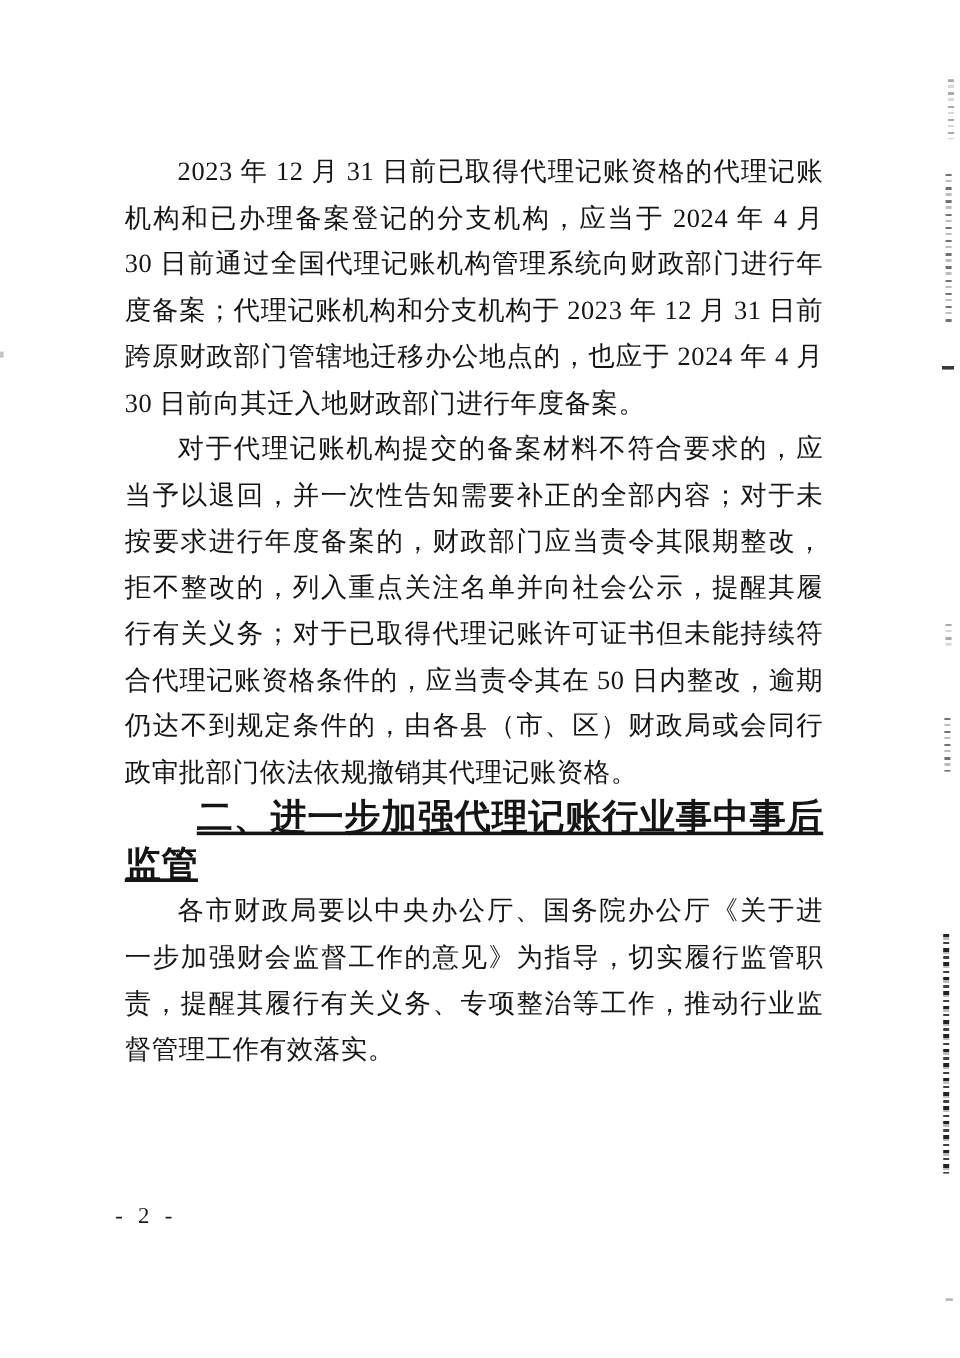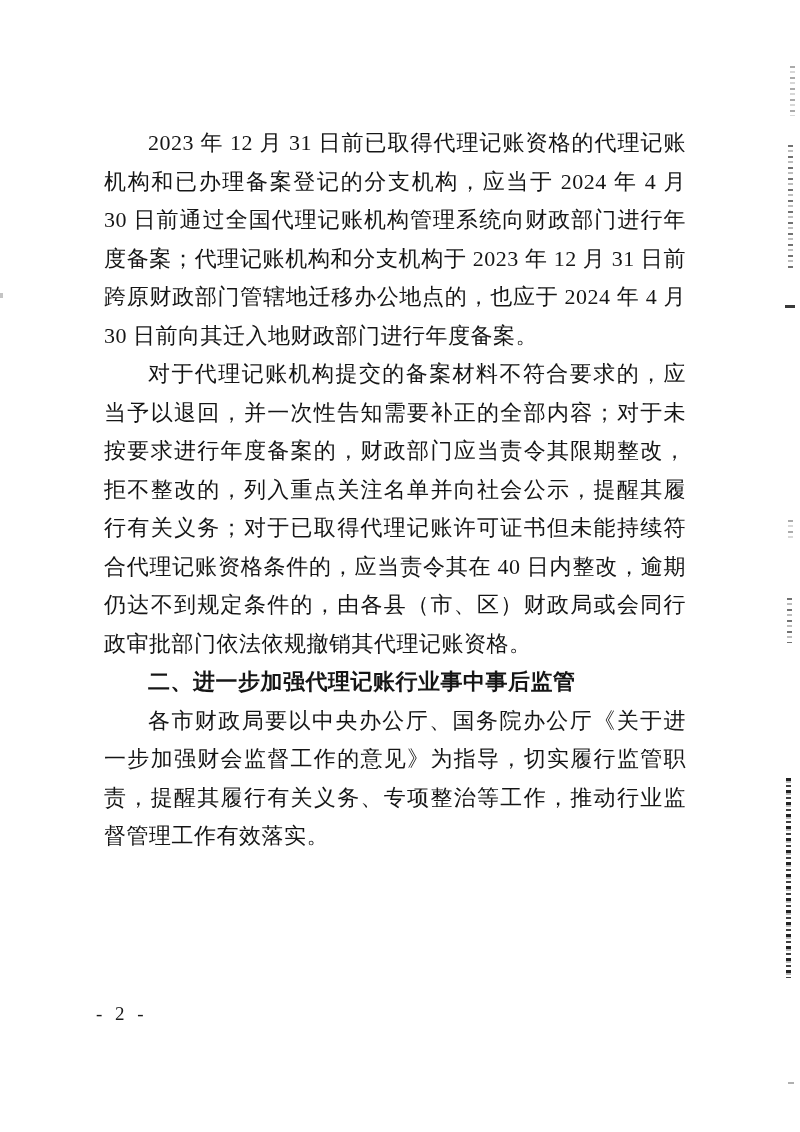--- a/index.html
+++ b/index.html
@@ -31,25 +31,26 @@
   }
   .doc-body p {
     margin: 0;
     padding: 0;
     text-indent: 2em;
   }
   .doc-body h2 {
     margin: 0;
     padding: 0;
     text-indent: 2em;
-    font-size: 22px;
+    font-size: 30px;
     line-height: 38.5px;
     font-weight: 700;
     font-family: "Liberation Sans", "DejaVu Sans", sans-serif;
     letter-spacing: 0.5px;
+    text-decoration: underline;
   }
   .page-number {
     position: absolute;
     left: 96px;
     top: 1003px;
     font-size: 19px;
     letter-spacing: 4px;
     color: #1a1a1a;
     font-family: "Liberation Serif", "DejaVu Serif", serif;
   }
@@ -85,21 +86,21 @@
     background: #3a3a3a;
   }
 </style>
 </head>
 <body>
 
 <div id="page">
 
   <div class="doc-body">
     <p>2023 年 12 月 31 日前已取得代理记账资格的代理记账机构和已办理备案登记的分支机构，应当于 2024 年 4 月 30 日前通过全国代理记账机构管理系统向财政部门进行年度备案；代理记账机构和分支机构于 2023 年 12 月 31 日前跨原财政部门管辖地迁移办公地点的，也应于 2024 年 4 月 30 日前向其迁入地财政部门进行年度备案。</p>
-    <p>对于代理记账机构提交的备案材料不符合要求的，应当予以退回，并一次性告知需要补正的全部内容；对于未按要求进行年度备案的，财政部门应当责令其限期整改，拒不整改的，列入重点关注名单并向社会公示，提醒其履行有关义务；对于已取得代理记账许可证书但未能持续符合代理记账资格条件的，应当责令其在 40 日内整改，逾期仍达不到规定条件的，由各县（市、区）财政局或会同行政审批部门依法依规撤销其代理记账资格。</p>
+    <p>对于代理记账机构提交的备案材料不符合要求的，应当予以退回，并一次性告知需要补正的全部内容；对于未按要求进行年度备案的，财政部门应当责令其限期整改，拒不整改的，列入重点关注名单并向社会公示，提醒其履行有关义务；对于已取得代理记账许可证书但未能持续符合代理记账资格条件的，应当责令其在 50 日内整改，逾期仍达不到规定条件的，由各县（市、区）财政局或会同行政审批部门依法依规撤销其代理记账资格。</p>
     <h2>二、进一步加强代理记账行业事中事后监管</h2>
     <p>各市财政局要以中央办公厅、国务院办公厅《关于进一步加强财会监督工作的意见》为指导，切实履行监管职责，提醒其履行有关义务、专项整治等工作，推动行业监督管理工作有效落实。</p>
   </div>
 
   <div class="page-number">- 2 -</div>
 
   <div class="artifact strip faint" style="left:790px; top:66px;  height:50px;"></div>
   <div class="artifact strip medium" style="left:788px; top:145px; height:125px;"></div>
   <div class="artifact dash" style="left:785px; top:305px; width:10px; height:3px;"></div>
   <div class="artifact strip faint" style="left:788px; top:520px; height:18px;"></div>

